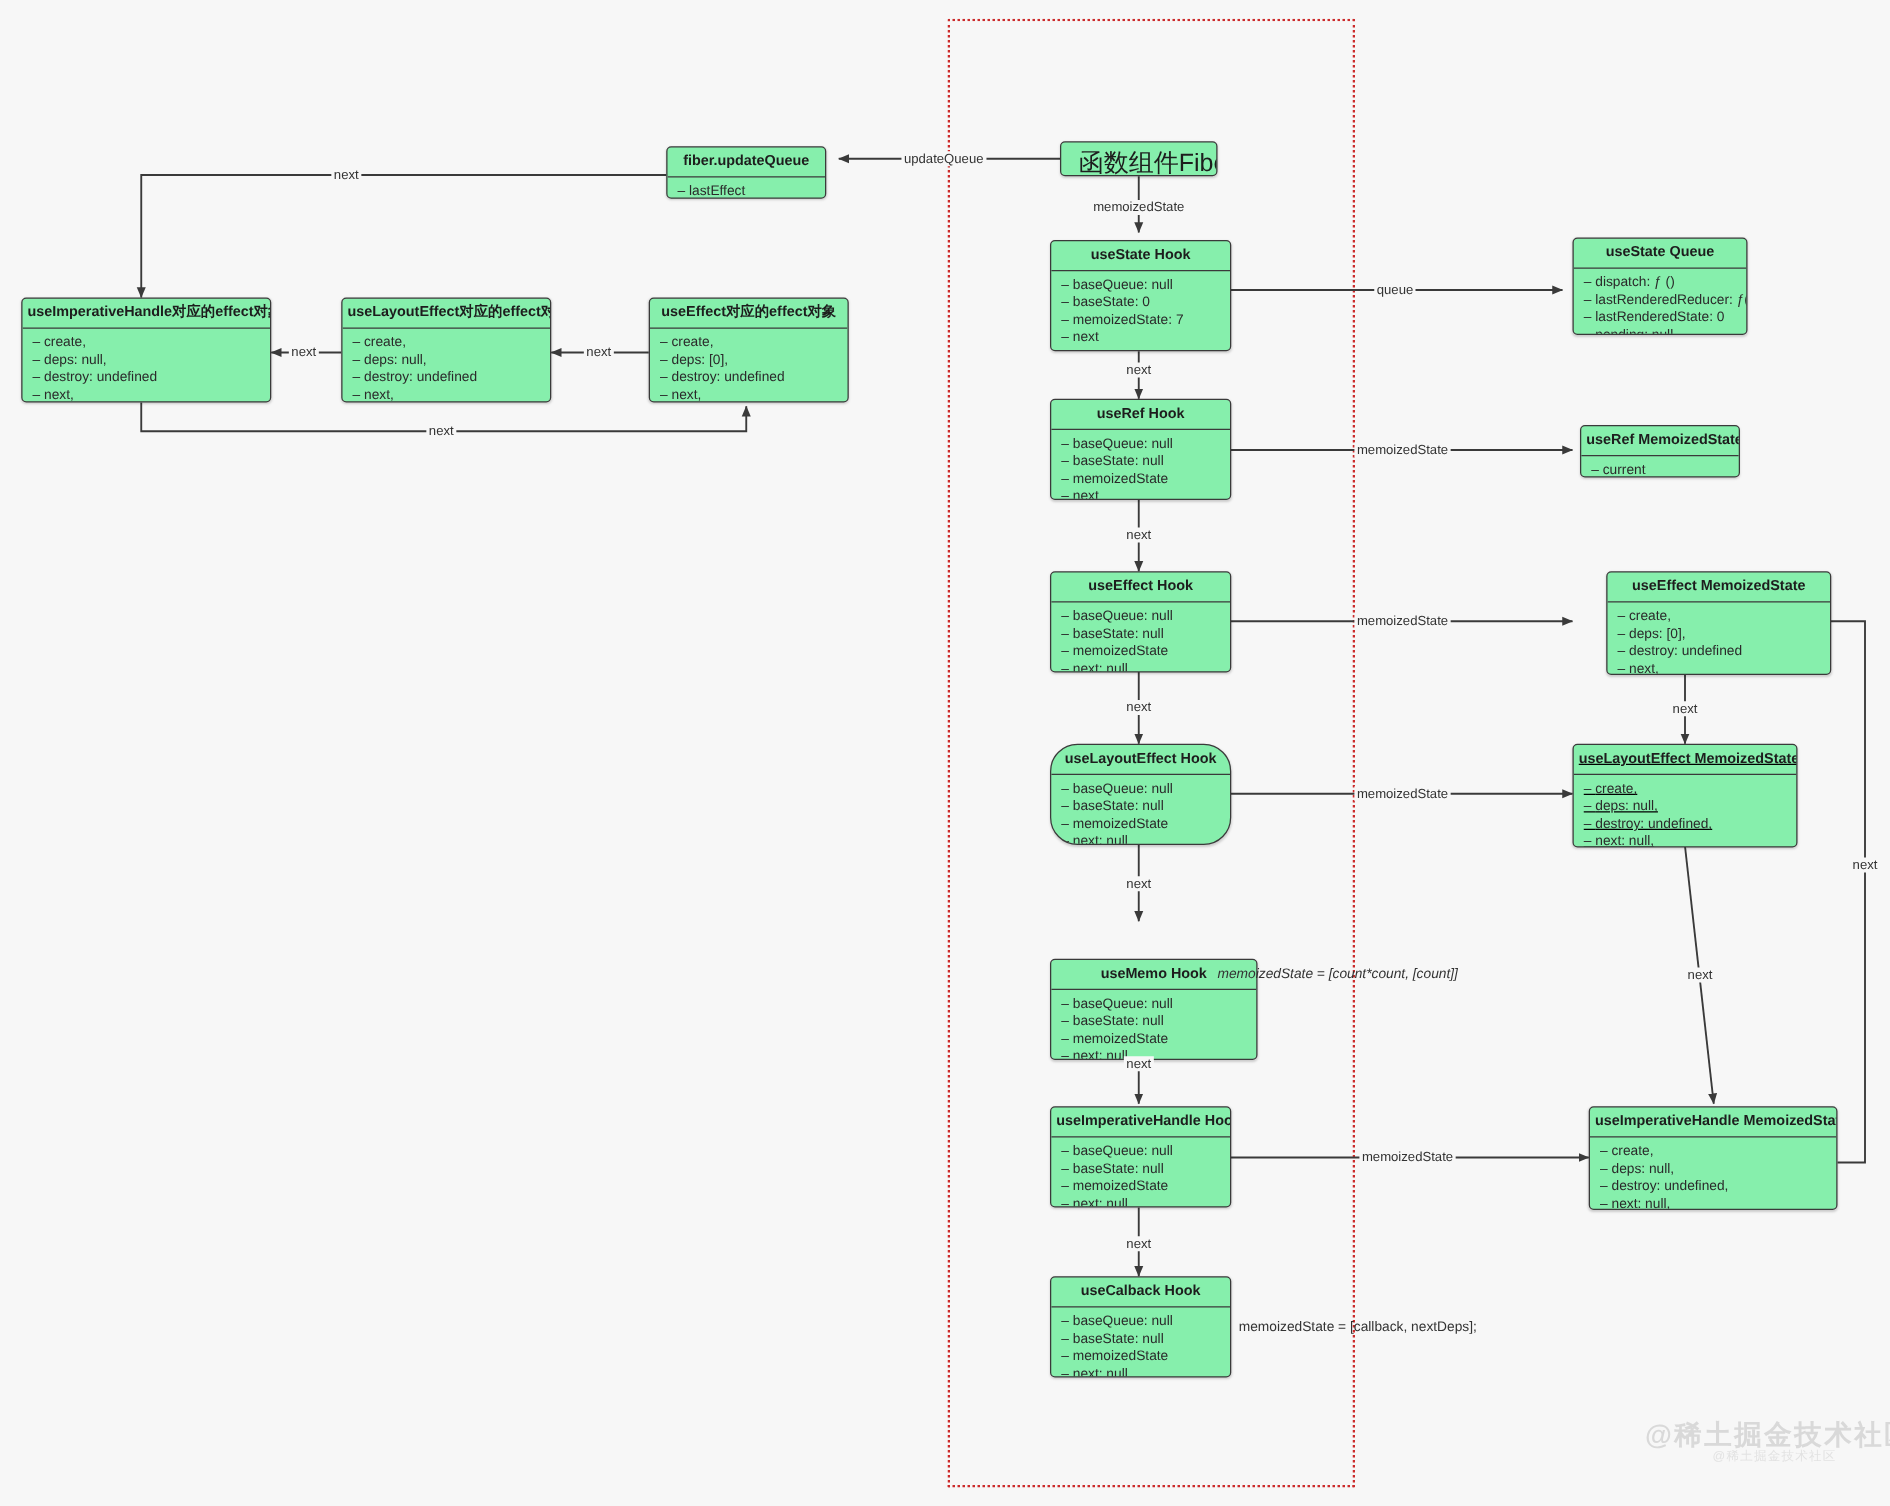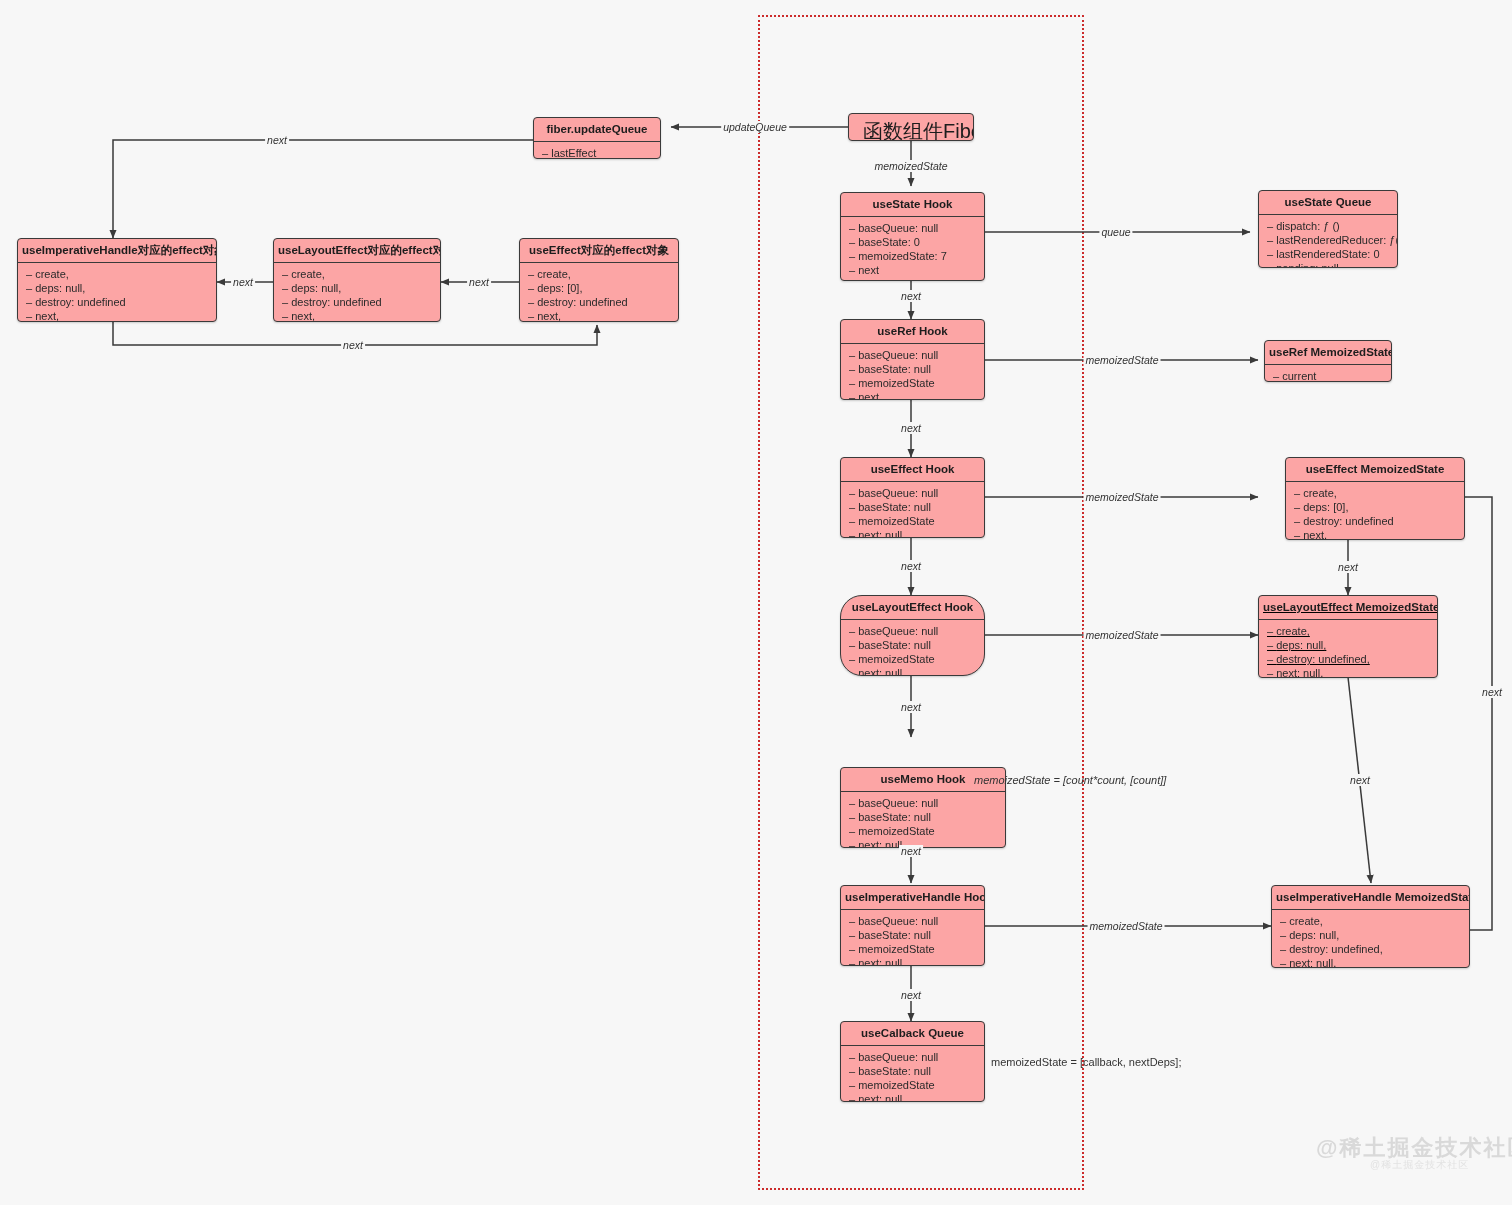--- a/index.html
+++ b/index.html
@@ -8,21 +8,21 @@
     background:#f7f7f7;
     font-family:"Liberation Sans","DejaVu Sans",sans-serif;
     overflow:hidden;
     position:relative;
   }
   #stage{position:absolute;left:0;top:0;width:1512px;height:1205px;}
   svg.edges{position:absolute;left:0;top:0;width:1512px;height:1205px;pointer-events:none;}
 
   .node{
     position:absolute;
-    background:#fca5a5;
+    background:#86efac;
     border:1.6px solid #3a3a3a;
     border-radius:4px;
     box-sizing:border-box;
     box-shadow:0 1px 2px rgba(0,0,0,.18);
     overflow:hidden;
   }
   .node .hd{
     text-align:center;
     font-weight:bold;
     color:#1d1d1d;
@@ -57,21 +57,20 @@
 
   .edge-label{
     position:absolute;
     font-size:10.5px;
     color:#333;
     background:#f7f7f7;
     padding:0 2px;
     white-space:nowrap;
     line-height:12px;
     transform:translate(-50%,-50%);
-    font-style:italic;
   }
   .plain-label{
     position:absolute;
     font-size:11px;
     color:#333;
     white-space:nowrap;
     line-height:13px;
     background:transparent;
     transform:translate(0,-50%);
   }
@@ -255,21 +254,21 @@
     <div class="bd">
       <div>baseQueue: null</div>
       <div>baseState: null</div>
       <div>memoizedState</div>
       <div>next: null</div>
 
     </div>
   </div>
 
   <div class="node" style="left:840px;top:1021px;width:145px;height:81px;">
-    <div class="hd">useCalback Queue</div>
+    <div class="hd">useCalback Hook</div>
     <div class="bd">
       <div>baseQueue: null</div>
       <div>baseState: null</div>
       <div>memoizedState</div>
       <div>next: null</div>
 
     </div>
   </div>
 
   <div class="node" style="left:1258px;top:190px;width:140px;height:78px;">

